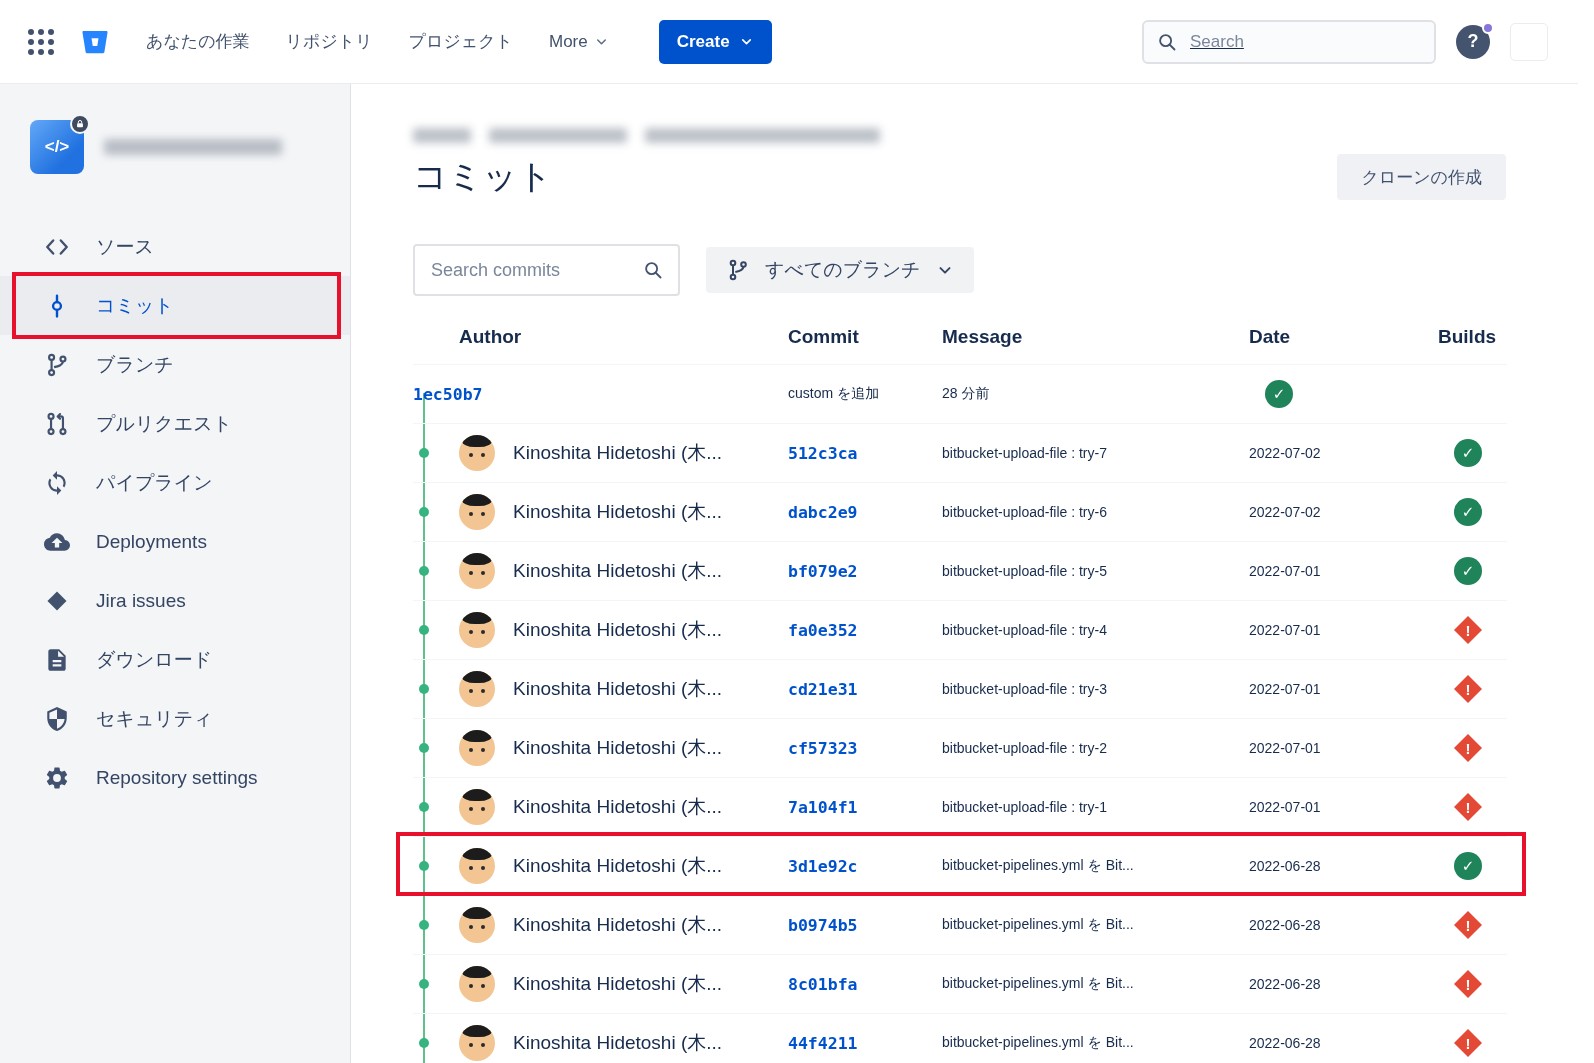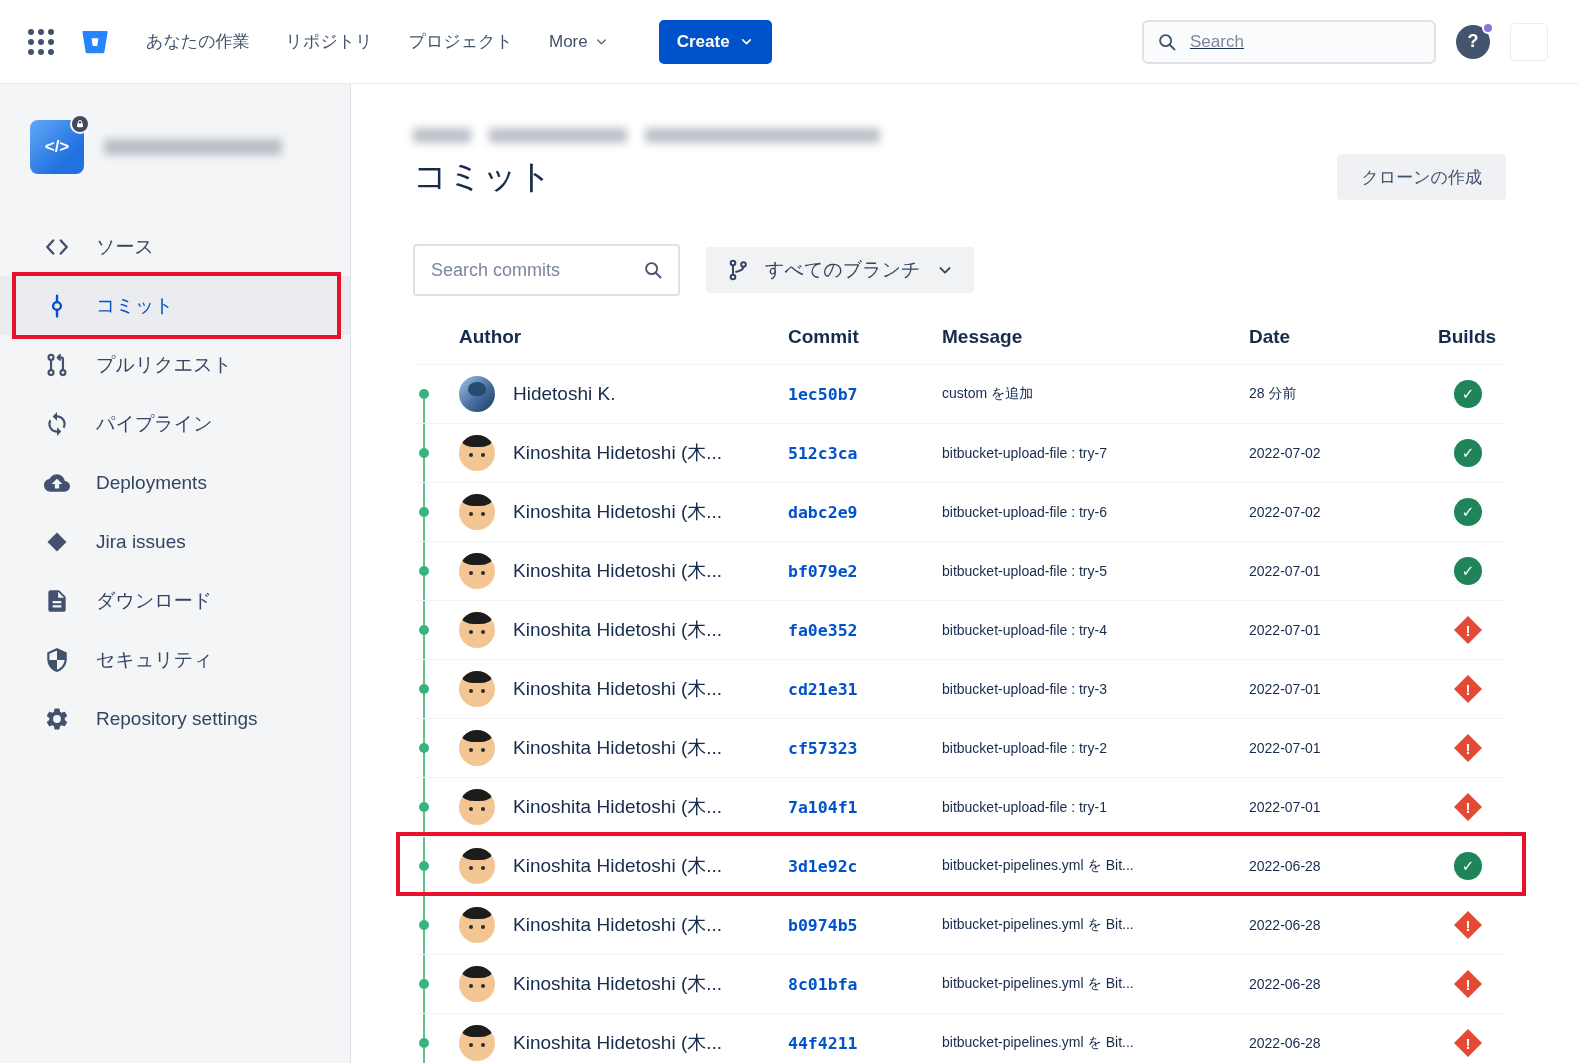--- a/index.html
+++ b/index.html
@@ -251,20 +251,31 @@
           <svg viewBox="0 0 24 24">
             <circle cx="12" cy="12" r="3.6" fill="none" stroke="currentColor" stroke-width="2.2"></circle>
             <path d="M12 2.4v6M12 15.6v6" stroke="currentColor" stroke-width="2.2" stroke-linecap="round"></path>
           </svg>
         </span>
     <span class="side-label">コミット</span>
   </div>
       <div class="side-item">
     <span class="icn">
           <svg viewBox="0 0 24 24">
+            <circle cx="7" cy="5" r="2.3" fill="none" stroke="currentColor" stroke-width="2"></circle>
+            <circle cx="17.5" cy="6.5" r="2.3" fill="none" stroke="currentColor" stroke-width="2"></circle>
+            <circle cx="7" cy="19" r="2.3" fill="none" stroke="currentColor" stroke-width="2"></circle>
+            <path d="M7 7.3v9.4M17.5 8.8c-.4 3.5-4.4 4.4-8.2 5.2" fill="none" stroke="currentColor" stroke-width="2"></path>
+          </svg>
+        </span>
+    <span class="side-label">ブランチ</span>
+  </div>
+      <div class="side-item">
+    <span class="icn">
+          <svg viewBox="0 0 24 24">
             <circle cx="6.5" cy="5" r="2.3" fill="none" stroke="currentColor" stroke-width="2"></circle>
             <circle cx="6.5" cy="19" r="2.3" fill="none" stroke="currentColor" stroke-width="2"></circle>
             <circle cx="17.5" cy="19" r="2.3" fill="none" stroke="currentColor" stroke-width="2"></circle>
             <path d="M6.5 7.3v9.4M13 5h2.5a2 2 0 012 2v9.7" fill="none" stroke="currentColor" stroke-width="2"></path>
             <path d="M14.8 2.8L12.6 5l2.2 2.2" fill="none" stroke="currentColor" stroke-width="2" stroke-linecap="round" stroke-linejoin="round"></path>
           </svg>
         </span>
     <span class="side-label">プルリクエスト</span>
   </div>
       <div class="side-item">
@@ -359,25 +370,20 @@
     <div class="t-head">
       <div>Author</div>
       <div>Commit</div>
       <div>Message</div>
       <div>Date</div>
       <div>Builds</div>
     </div>
     <div class="t-body">
       <div class="graph-line"></div>
     <div class="commit-row">
-    <div class="author-cell">
-      <span class="graph-dot"></span>
-      <span class="avatar photo"></span>
-      <span class="author-name">Hidetoshi K.</span>
-    </div>
     <div class="commit-cell">
       <span class="hash">1ec50b7</span>
     </div>
     <div class="message-cell">custom を追加</div>
     <div class="date-cell">28 分前</div>
     <div class="builds-cell">
       <span class="build-icon success">✓</span>
     </div>
   </div>
         <div class="commit-row">

